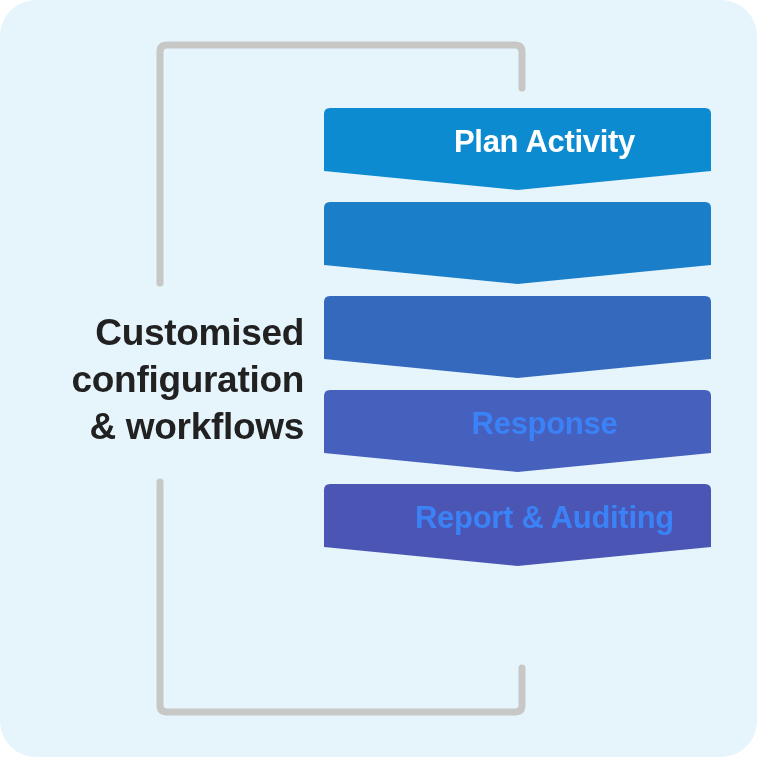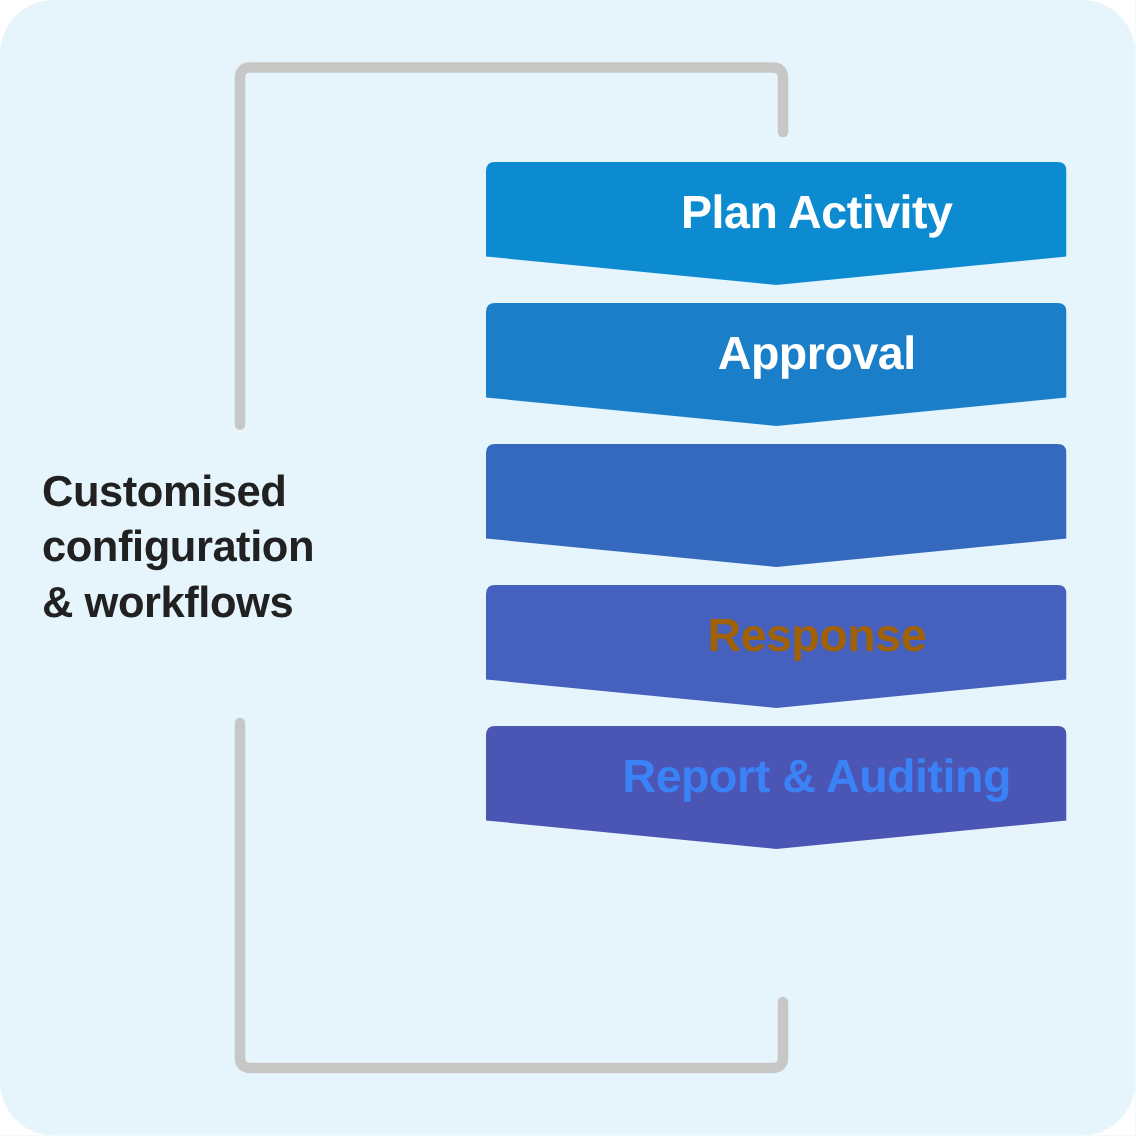--- a/index.html
+++ b/index.html
@@ -28,23 +28,23 @@
     left:0;top:0;
     width:757px;height:757px;
     pointer-events:none;
   }
   
   .caption{
     position:absolute;
     left:28px;
     top:310px;
     width:276px;
-    text-align:left;
+    text-align:right;
     color:#212121;
-    font-size:29px;
+    font-size:37px;
     font-weight:bold;
     line-height:1.27;
     letter-spacing:-0.3px;
     white-space:pre-line;
   }
   
   .flow{
     position:absolute;
     left:324px;
     top:108px;
@@ -100,35 +100,34 @@
       <svg class="chev-shape" viewBox="0 0 387 82" preserveAspectRatio="none" xmlns="http://www.w3.org/2000/svg">
         <path d="M 6 0 Q 0 0 0 6 L 0 63 L 193.5 82 L 387 63 L 387 6 Q 387 0 381 0 Z" fill="#0d8bd0"></path>
       </svg>
       <span class="chev-label" style="color: rgb(255, 255, 255);">Plan Activity</span>
     </div>
 
     <div class="chev">
       <svg class="chev-shape" viewBox="0 0 387 82" preserveAspectRatio="none" xmlns="http://www.w3.org/2000/svg">
         <path d="M 6 0 Q 0 0 0 6 L 0 63 L 193.5 82 L 387 63 L 387 6 Q 387 0 381 0 Z" fill="#1a7fc8"></path>
       </svg>
-      <span class="chev-label" style="color: rgb(255, 255, 255);">Approval</span>
     </div>
 
 
     <div class="chev">
       <svg class="chev-shape" viewBox="0 0 387 82" preserveAspectRatio="none" xmlns="http://www.w3.org/2000/svg">
         <path d="M 6 0 Q 0 0 0 6 L 0 63 L 193.5 82 L 387 63 L 387 6 Q 387 0 381 0 Z" fill="#3469be"></path>
       </svg>
     </div>
 
     <div class="chev">
       <svg class="chev-shape" viewBox="0 0 387 82" preserveAspectRatio="none" xmlns="http://www.w3.org/2000/svg">
         <path d="M 6 0 Q 0 0 0 6 L 0 63 L 193.5 82 L 387 63 L 387 6 Q 387 0 381 0 Z" fill="#4560bd"></path>
       </svg>
-      <span class="chev-label" style="color: #a16207;">Response</span>
+      <span class="chev-label" style="color: #3b82f6;">Response</span>
     </div>
 
     <div class="chev">
       <svg class="chev-shape" viewBox="0 0 387 82" preserveAspectRatio="none" xmlns="http://www.w3.org/2000/svg">
         <path d="M 6 0 Q 0 0 0 6 L 0 63 L 193.5 82 L 387 63 L 387 6 Q 387 0 381 0 Z" fill="#4b56b4"></path>
       </svg>
       <span class="chev-label" style="color: #3b82f6;">Report &amp; Auditing</span>
     </div>
 
   </div>

